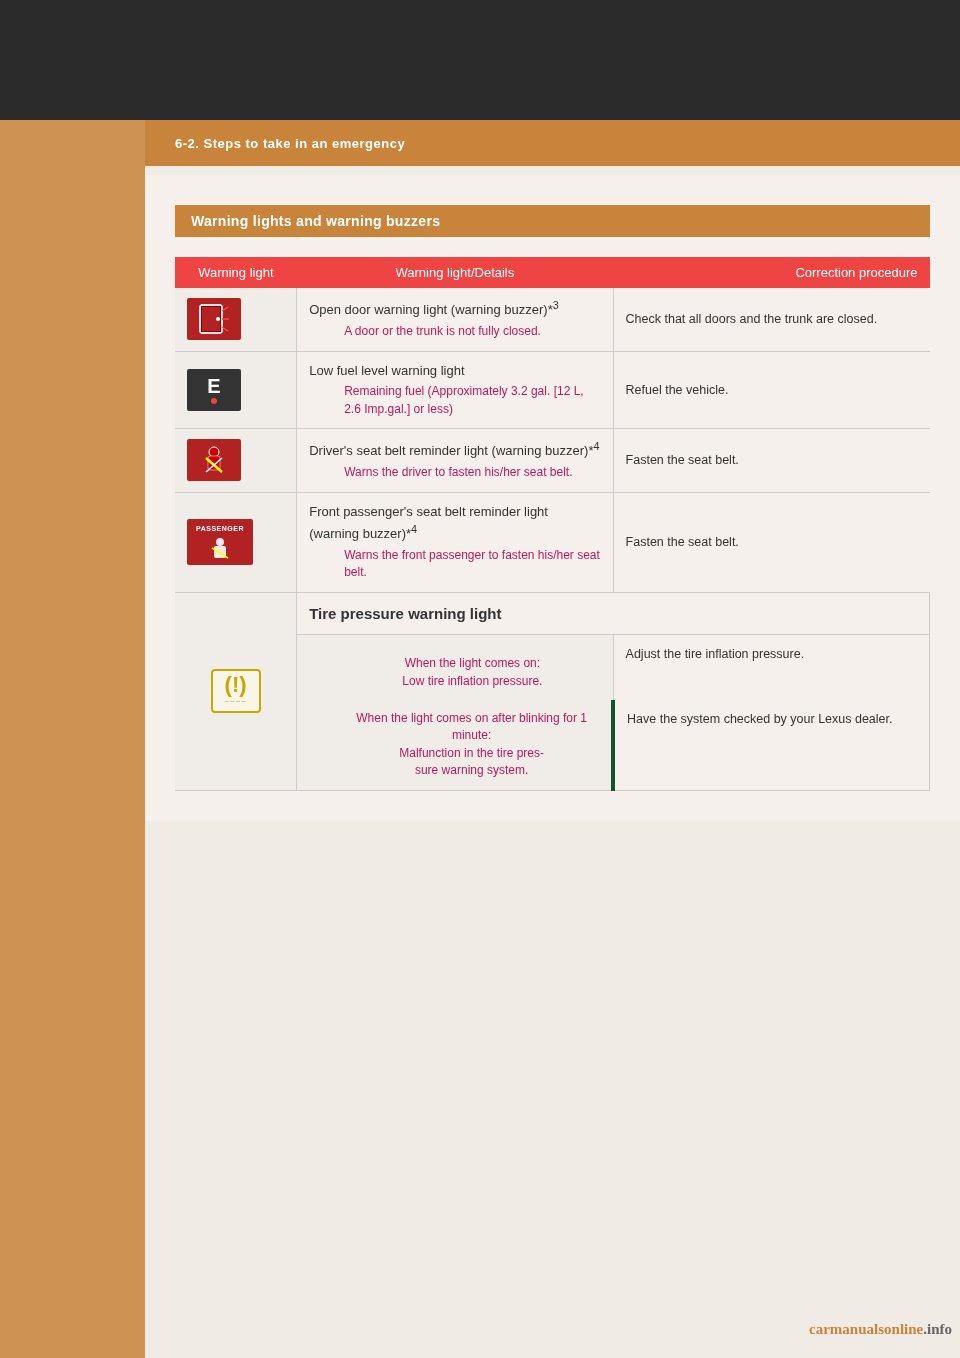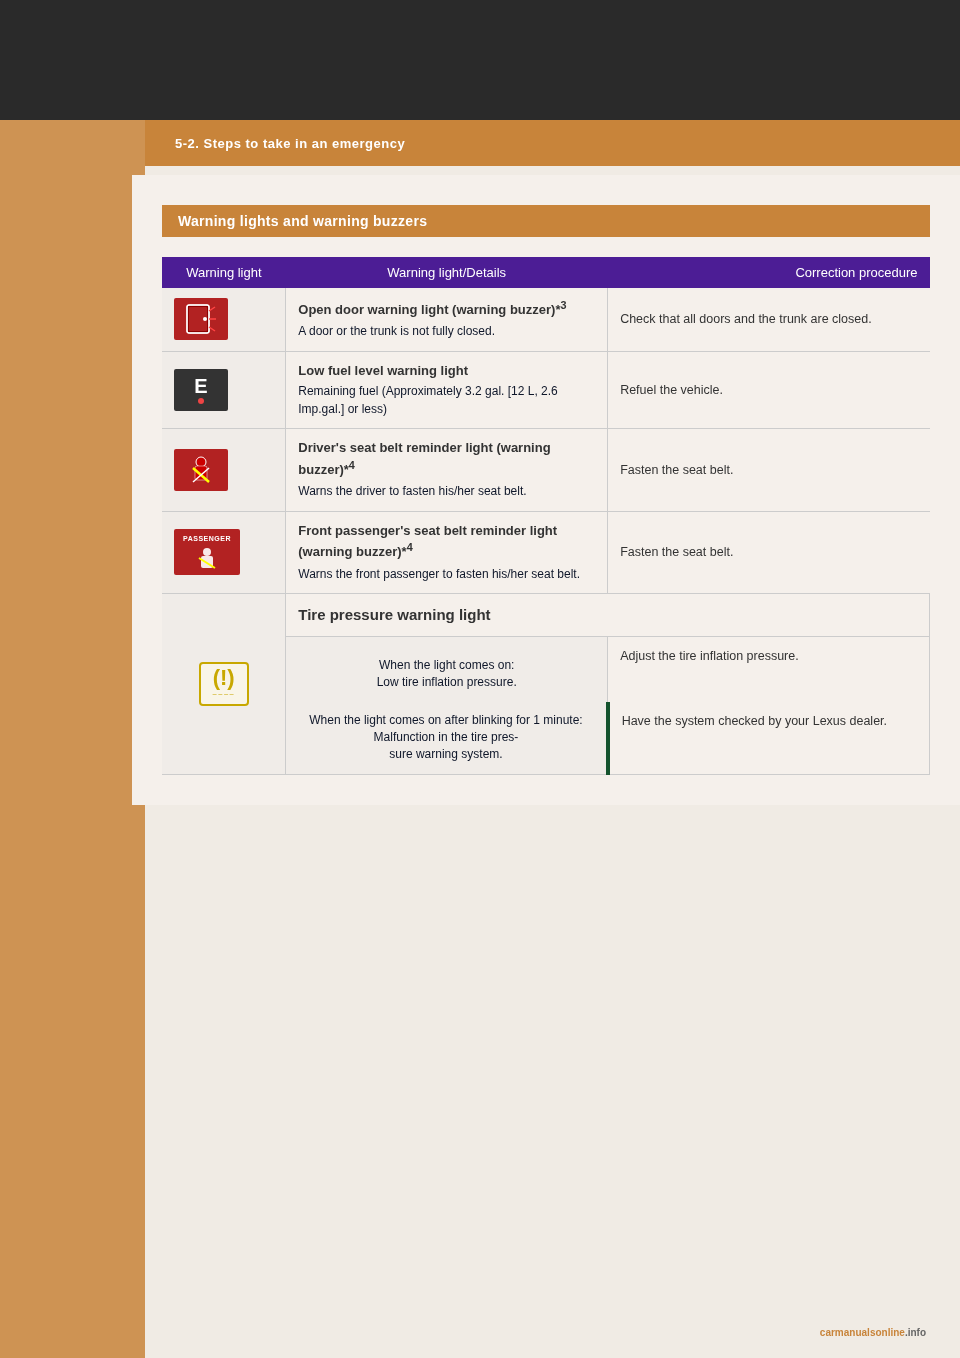--- a/index.html
+++ b/index.html
@@ -48,21 +48,21 @@
     .header-title {
       color: #fff;
       font-size: 13px;
       font-weight: bold;
       letter-spacing: 0.5px;
     }
 
     .content-area {
       position: absolute;
       top: 175px;
-      left: 132px;
+      left: 145px;
       right: 0;
       padding: 30px 30px 30px 30px;
       background: #f5f0eb;
     }
 
     .subtitle-bar {
       background: #c8843a;
       padding: 8px 16px;
       margin-bottom: 20px;
       display: flex;
@@ -76,21 +76,21 @@
       letter-spacing: 0.3px;
     }
 
     .warning-table {
       width: 100%;
       border-collapse: collapse;
       font-size: 12.5px;
     }
 
     .warning-table thead tr {
-      background: #4c1d95;
+      background: #ef4444;
       color: #fff;
     }
 
     .warning-table thead th {
       padding: 8px 12px;
       text-align: left;
       font-weight: normal;
       font-size: 13px;
     }
 
@@ -125,30 +125,31 @@
       background: #f0ece8;
       border-right: 1px solid #ccc;
     }
 
     .warning-table tbody td:nth-child(2) {
       width: 260px;
       border-right: 1px solid #ccc;
     }
 
     .bold-title {
-      font-weight: bold;
+      font-weight: normal;
       font-size: 13px;
       display: block;
       margin-bottom: 3px;
     }
 
     .light-detail {
       font-size: 12px;
-      color: #0f172a;
+      color: #be185d;
       display: block;
+      margin-left: 35px;
     }
 
     .door-icon {
       background: #b22222;
       color: #fff;
       font-size: 22px;
       width: 54px;
       height: 42px;
       display: flex;
       align-items: center;
@@ -214,24 +215,24 @@
 
     .passenger-label {
       font-size: 7px;
       letter-spacing: 0.5px;
       margin-bottom: 2px;
     }
 
     .watermark {
       position: absolute;
       bottom: 20px;
-      right: 34px;
-      font-size: 10px;
+      right: 8px;
+      font-size: 15px;
       color: #888;
-      font-family: Liberation Sans, sans-serif;
+      font-family: Liberation Serif, serif;
     }
 
     .watermark span {
       color: #c8843a;
       font-weight: bold;
     }
 
     
     .tire-icon-cell {
       vertical-align: middle;
@@ -263,21 +264,21 @@
     }
   </style>
 </head>
 <body>
 
 <div class="page-bg"></div>
 <div class="left-sidebar"></div>
 <div class="top-bar"></div>
 
 <div class="header-section">
-  <span class="header-title">5-2. Steps to take in an emergency</span>
+  <span class="header-title">6-2. Steps to take in an emergency</span>
 </div>
 
 <div class="content-area">
 
   <div class="subtitle-bar">
     <span class="subtitle-text">Warning lights and warning buzzers</span>
   </div>
 
   <table class="warning-table">
     <thead>

